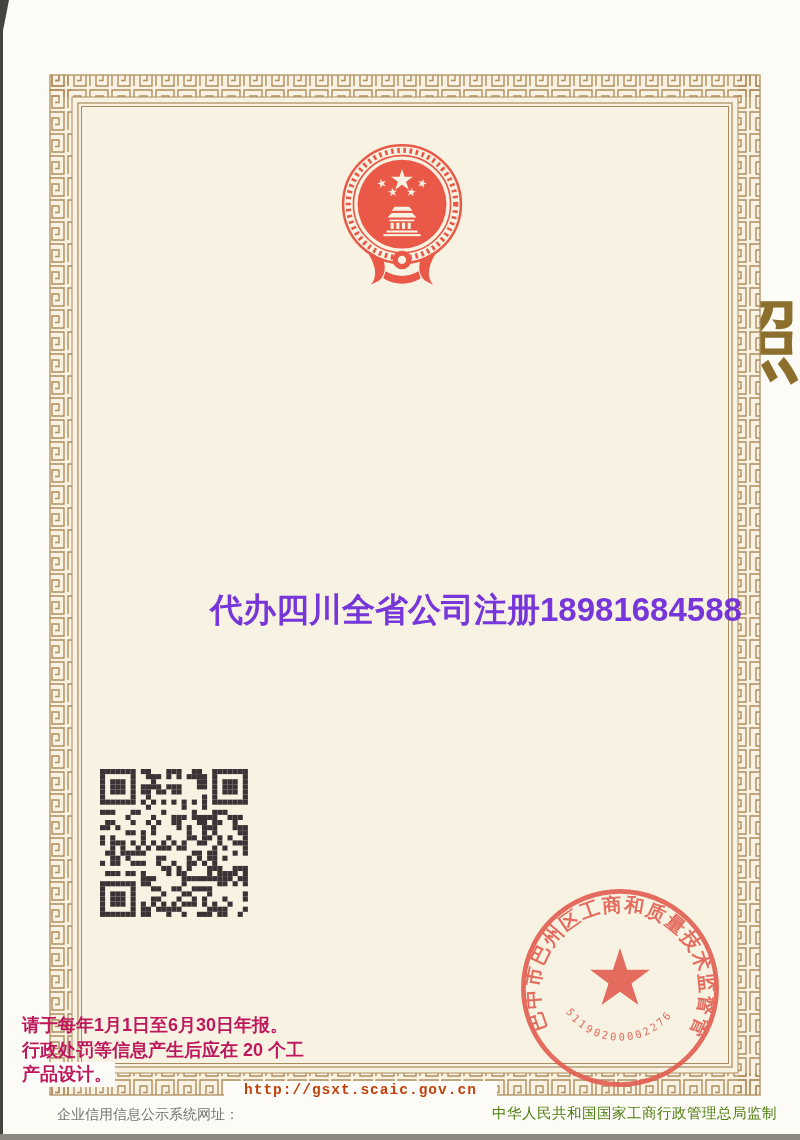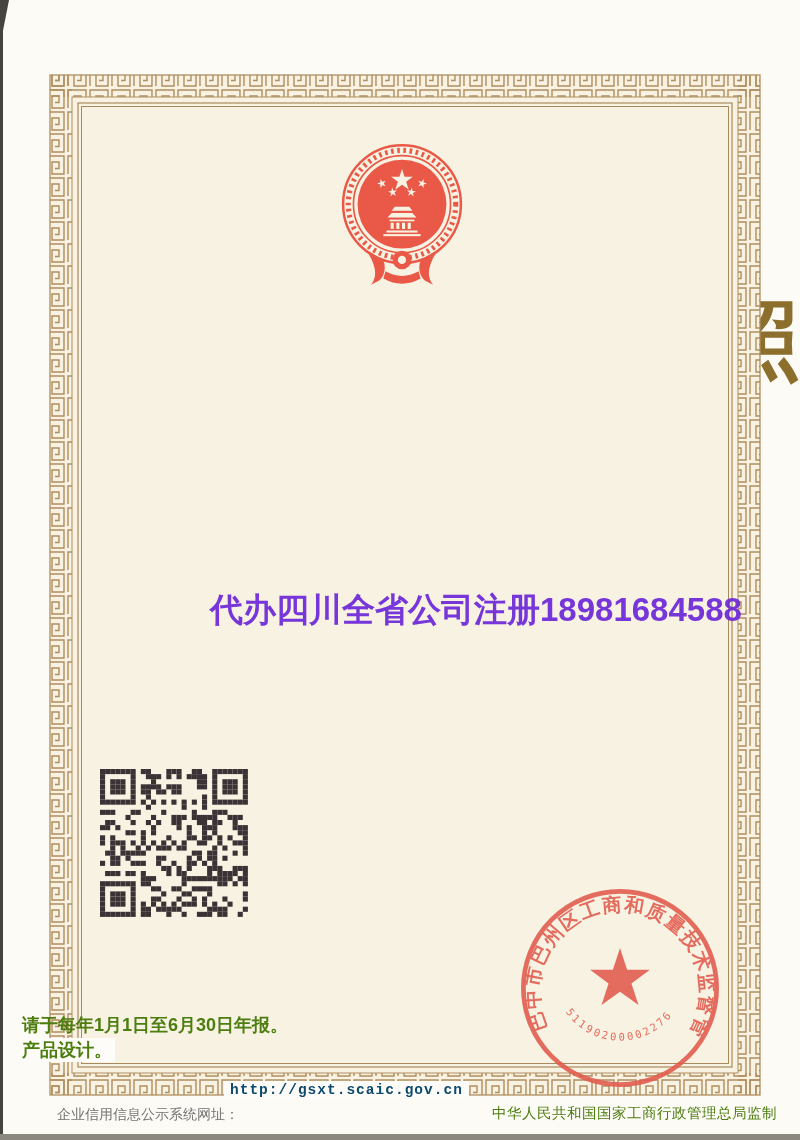--- a/index.html
+++ b/index.html
@@ -29,26 +29,26 @@
           text-align:justify;white-space:normal;}
   
   .watermark{left:210px;top:588px;width:460px;font-size:33px;font-weight:700;color:#6d28d9;
              font-family:"Liberation Sans","DejaVu Sans",sans-serif;white-space:nowrap;z-index:30;opacity:.93;}
   
   .note{left:252px;top:939px;font-size:16.5px;color:#3a362f;letter-spacing:.5px;}
   .registry{left:378px;top:958px;font-size:21px;font-weight:700;letter-spacing:13px;color:#332f2a;}
   .d-num{font-size:15px;color:#3a362f;position:absolute;}
   .d-unit{font-size:22px;font-weight:700;color:#2f2c27;position:absolute;}
   .annual{left:22px;top:1013px;width:250px;font-size:18px;line-height:24.6px;font-weight:700;
-          color:#4d7c0f;font-family:"Liberation Sans","DejaVu Sans",sans-serif;z-index:6;}
+          color:#be185d;font-family:"Liberation Sans","DejaVu Sans",sans-serif;z-index:6;}
   .annual span{display:block;white-space:nowrap;}
   .annual .patch{background:#fdfcf8;display:inline-block;padding-right:3px;}
-  .url{left:224px;top:1081px;font-size:14.5px;font-weight:700;letter-spacing:1px;color:#0c4a6e;
+  .url{left:224px;top:1081px;font-size:14.5px;font-weight:700;letter-spacing:1px;color:#c2410c;
        font-family:"Liberation Mono","DejaVu Sans Mono",monospace;background:#fdfcf8;
-       padding:1px 6px;z-index:6;}
+       padding:1px 20px;z-index:6;}
   .credit-site{left:57px;top:1106px;font-size:14px;color:#737373;}
   .issuer{left:492px;top:1104px;font-size:14.5px;color:#4d7c0f;letter-spacing:.5px;}
   .sealwrap{left:515px;top:883px;z-index:25;opacity:.88;}
   svg text{user-select:none;}
 </style>
 </head>
 <body>
 
 <svg class="abs" width="800" height="1140" style="left:0;top:0;z-index:1">
   <defs>
@@ -537,20 +537,21 @@
   <text fill="#e25a4d" font-size="18.5" font-weight="bold" letter-spacing="1.5" font-family="Liberation Serif, DejaVu Serif, serif">
     <textPath href="#sealArc" startOffset="2">巴中市巴州区工商和质量技术监督管理局</textPath>
   </text>
   <text fill="#e25a4d" font-size="10" letter-spacing="2.5" font-family="DejaVu Sans Mono, monospace">
     <textPath href="#numArc" startOffset="8">51190200002276</textPath>
   </text>
 </svg>
 
 <div class="abs annual">
   <span>请于每年1月1日至6月30日年报。</span>
+  <span>行政处罚等信息产生后应在 20 个工</span>
   <span class="patch">产品设计。</span>
 </div>
 
 <div class="abs url">http://gsxt.scaic.gov.cn</div>
 <div class="abs credit-site">企业信用信息公示系统网址：</div>
 <div class="abs issuer">中华人民共和国国家工商行政管理总局监制</div>
 
 <div class="abs edge-left"></div>
 <div class="abs edge-wedge"></div>
 <div class="abs edge-bottom"></div>

